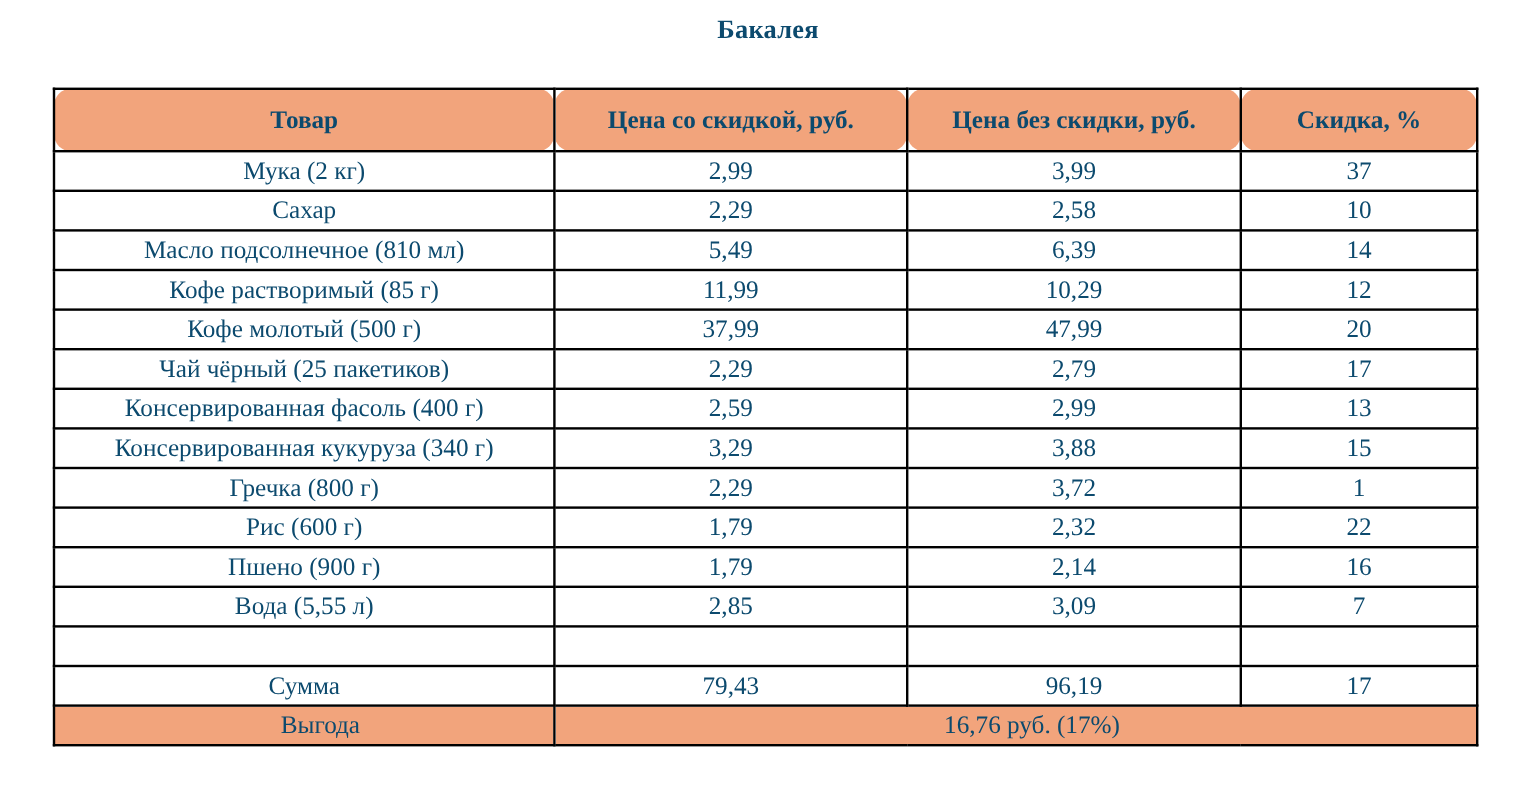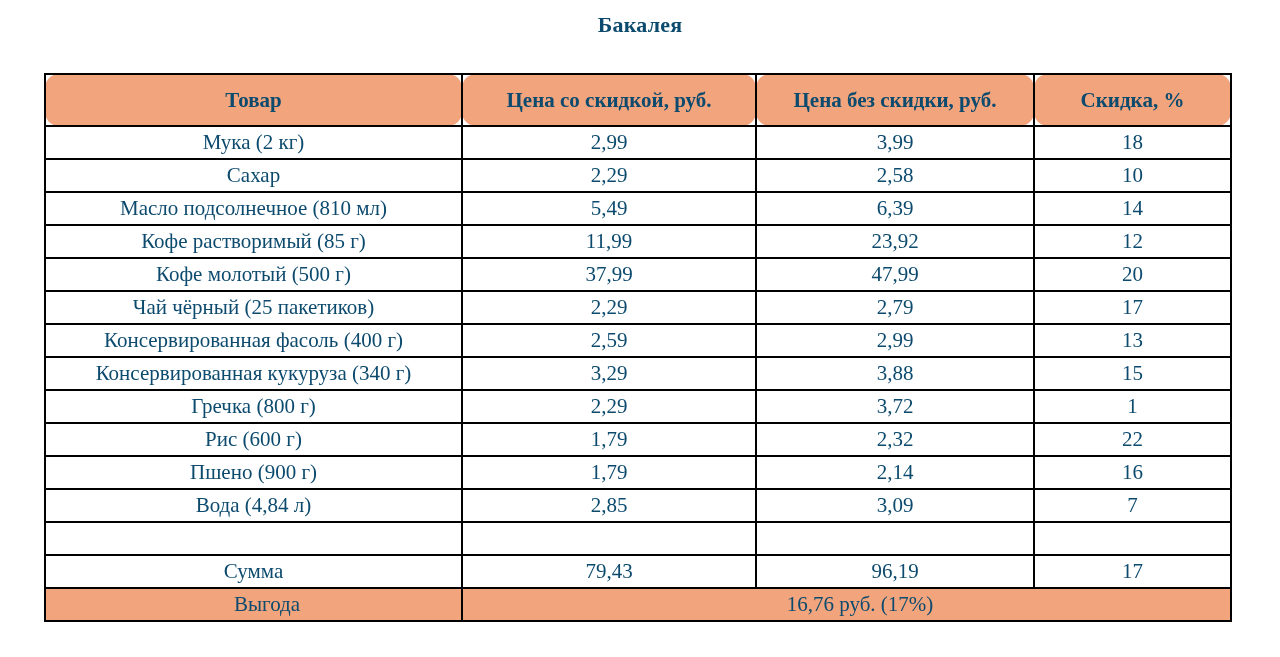--- a/index.html
+++ b/index.html
@@ -87,38 +87,38 @@
         <th>Цена без скидки, руб.</th>
         <th>Скидка, %</th>
       </tr>
     </thead>
 
     <tbody id="product-rows">
         <tr>
           <td>Мука (2 кг)</td>
           <td>2,99</td>
           <td>3,99</td>
-          <td>18</td>
+          <td>37</td>
         </tr>
         <tr>
           <td>Сахар</td>
           <td>2,29</td>
           <td>2,58</td>
           <td>10</td>
         </tr>
         <tr>
           <td>Масло подсолнечное (810 мл)</td>
           <td>5,49</td>
           <td>6,39</td>
           <td>14</td>
         </tr>
         <tr>
           <td>Кофе растворимый (85 г)</td>
           <td>11,99</td>
-          <td>23,92</td>
+          <td>10,29</td>
           <td>12</td>
         </tr>
         <tr>
           <td>Кофе молотый (500 г)</td>
           <td>37,99</td>
           <td>47,99</td>
           <td>20</td>
         </tr>
         <tr>
           <td>Чай чёрный (25 пакетиков)</td>
@@ -150,21 +150,21 @@
           <td>2,32</td>
           <td>22</td>
         </tr>
         <tr>
           <td>Пшено (900 г)</td>
           <td>1,79</td>
           <td>2,14</td>
           <td>16</td>
         </tr>
         <tr>
-          <td>Вода (4,84 л)</td>
+          <td>Вода (5,55 л)</td>
           <td>2,85</td>
           <td>3,09</td>
           <td>7</td>
         </tr>
       </tbody>
 
     <tbody>
       <tr>
         <td></td>
         <td></td>

